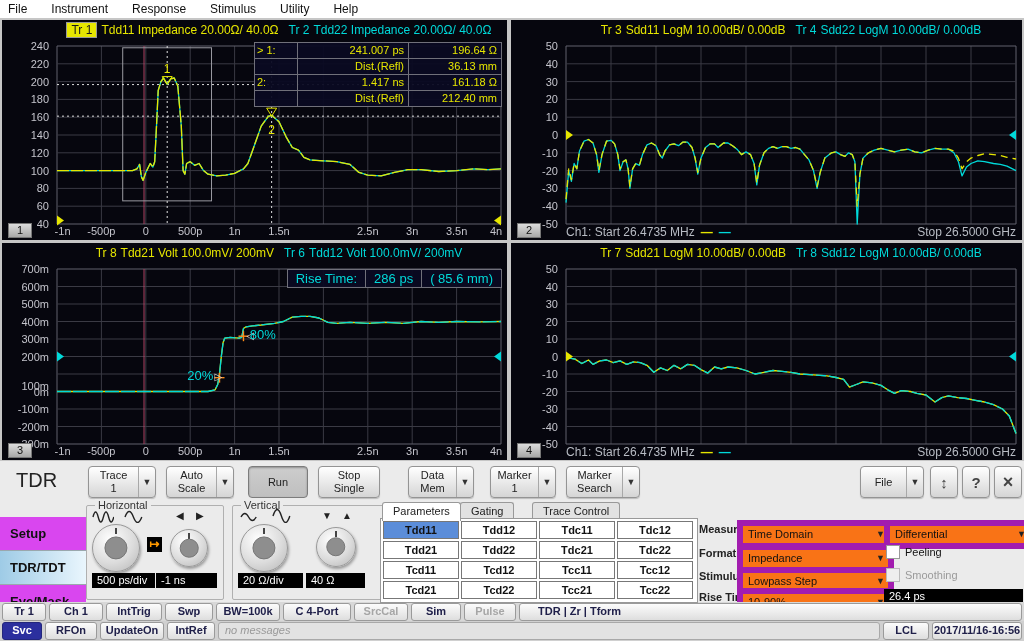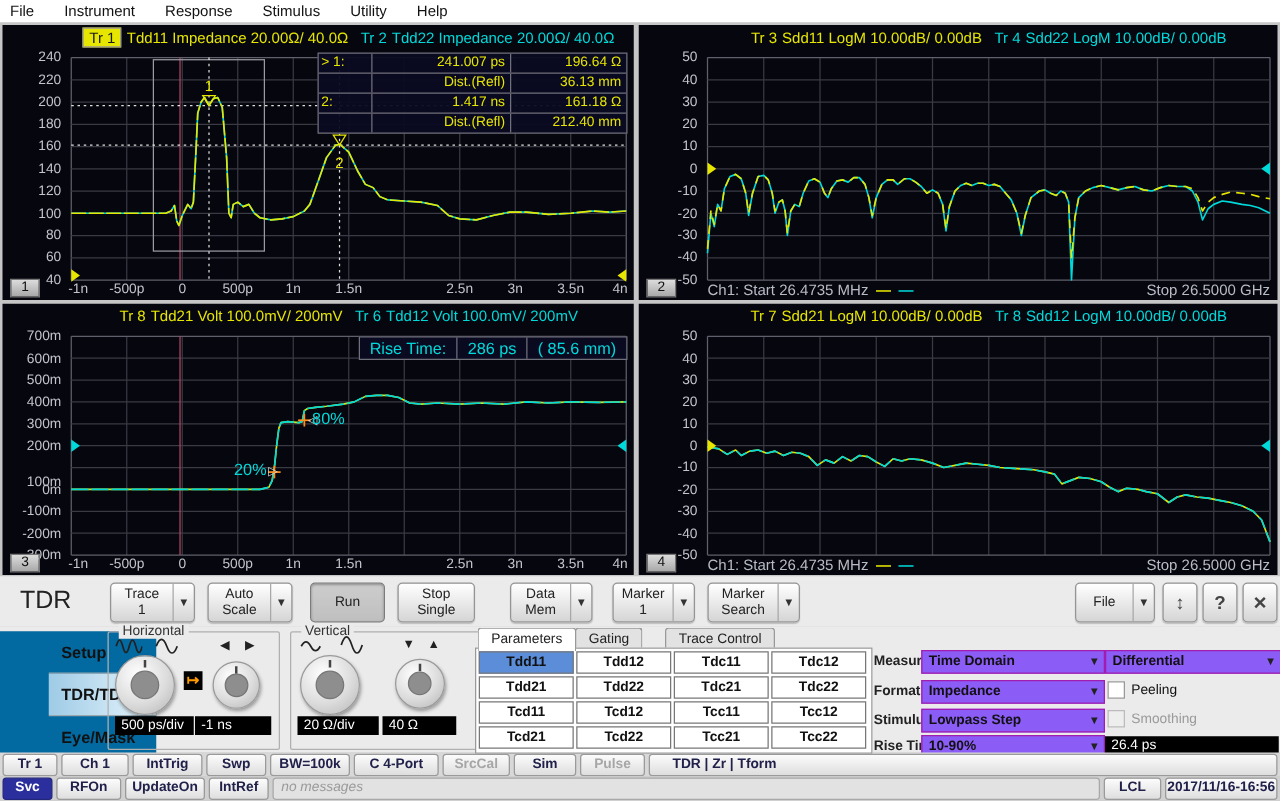--- a/index.html
+++ b/index.html
@@ -49,21 +49,21 @@
   .tb{position:absolute;top:5px;height:30px;display:flex;border:1px solid #949494;border-radius:4px;
       background:linear-gradient(#ffffff,#d5d5d5);box-shadow:0 1px 1px rgba(0,0,0,.2);align-items:stretch;}
   .tb .sl{flex:1;display:flex;align-items:center;justify-content:center;font-size:11px;color:#222;
           white-space:pre-line;text-align:center;line-height:1.15;padding:0 4px;}
   .tb .arrow{width:16px;display:flex;align-items:center;justify-content:center;border-left:1px solid #a8a8a8;
              font-size:9px;color:#333;}
   .tb.pressed{background:linear-gradient(#cdcdcd,#bfbfbf);border-color:#7c7c7c;box-shadow:inset 0 1px 2px rgba(0,0,0,.3);}
   .tb.icon{justify-content:center;align-items:center;font-size:15px;color:#444;font-weight:bold;}
   
   #ctrlpanel{position:absolute;left:0;top:501px;width:100%;height:101px;background:#ebebeb;}
-  #sidetabs{position:absolute;left:0;top:4px;width:86px;height:101px;background:#0369a1;padding-left:39px;}
+  #sidetabs{position:absolute;left:0;top:16px;width:86px;height:101px;background:#d946ef;}
   .side-tab{height:33px;line-height:33px;padding-left:10px;font-weight:bold;font-size:13px;color:#111;border-bottom:1px solid #9aa7ad;}
   .side-tab:last-child{border-bottom:none;}
   .side-tab.selected{background:linear-gradient(90deg,#9ecbe6,#eaf6fd);}
   .gbox{position:absolute;border:1px solid #b0b0b0;border-radius:2px;}
   .gcap{position:absolute;top:-7px;left:8px;background:#ebebeb;padding:0 3px;font-size:11px;color:#333;}
   .knob{position:absolute;border-radius:50%;border:1px solid #999;
         background:radial-gradient(circle at 38% 32%,#ffffff,#dcdcdc 55%,#b5b5b5);box-shadow:1px 2px 3px rgba(0,0,0,.35);}
   .knob .kc{position:absolute;left:50%;top:50%;transform:translate(-50%,-50%);width:46%;height:46%;border-radius:50%;
             background:#8e8e8e;border:1px solid #767676;}
   .knob .kt{position:absolute;left:50%;top:3px;width:2px;height:6px;background:#444;transform:translateX(-50%);}
@@ -72,21 +72,21 @@
   .mapicon{position:absolute;width:15px;height:15px;background:#000;color:#ff9a00;font-size:12px;font-weight:bold;
            text-align:center;line-height:14px;}
   .ptab{position:absolute;top:1px;height:16px;line-height:16px;padding:0 10px;font-size:11px;color:#222;
         border:1px solid #999;border-bottom:none;border-radius:3px 3px 0 0;background:#e2e2e2;}
   .ptab.selected{background:#fff;height:18px;z-index:3;}
   #ptab-content{position:absolute;left:380px;top:17px;width:316px;height:83px;background:#fff;border:1px solid #999;z-index:2;}
   #matrix{position:absolute;left:383px;top:20px;display:grid;grid-template-columns:repeat(4,76px);grid-auto-rows:18px;gap:2px 2px;z-index:4;}
   .mcell{border:1px solid #777;background:#fff;font-size:11px;font-weight:bold;color:#111;text-align:center;line-height:16px;}
   .mcell.selected{background:#5b8dd9;}
   .plabel{position:absolute;font-size:11px;font-weight:bold;color:#222;}
-  .drop{position:absolute;height:17px;background:#8b5cf6;border:1px solid #a21caf;font-size:11px;color:#111;line-height:16px;padding-left:5px;font-weight:bold;}
+  .drop{position:absolute;height:17px;background:#f97316;border:6px solid #a21caf;font-size:11px;color:#111;line-height:16px;padding-left:5px;}
   .drop .da{position:absolute;right:3px;top:0;font-size:9px;color:#222;line-height:16px;}
   .chk{position:absolute;display:flex;align-items:center;font-size:11px;color:#111;}
   .chk .box{width:12px;height:12px;background:#fff;border:1px solid #999;margin-right:5px;}
   .chk.disabled{color:#9a9a9a;} .chk.disabled .box{background:#eee;border-color:#bbb;}
   
   .statusrow{position:absolute;left:0;width:100%;display:flex;gap:3px;padding:1px 2px;box-sizing:border-box;background:#d8d8d8;align-items:center;}
   #status1{top:602px;height:19px;}
   #status2{top:621px;height:20px;background:#d0d0d0;}
   .st{height:16px;line-height:15px;font-size:11px;font-weight:bold;color:#20204a;text-align:center;
       border:1px solid #9a9a9a;border-radius:3px;background:linear-gradient(#fcfcfc,#dedede);flex:none;}

